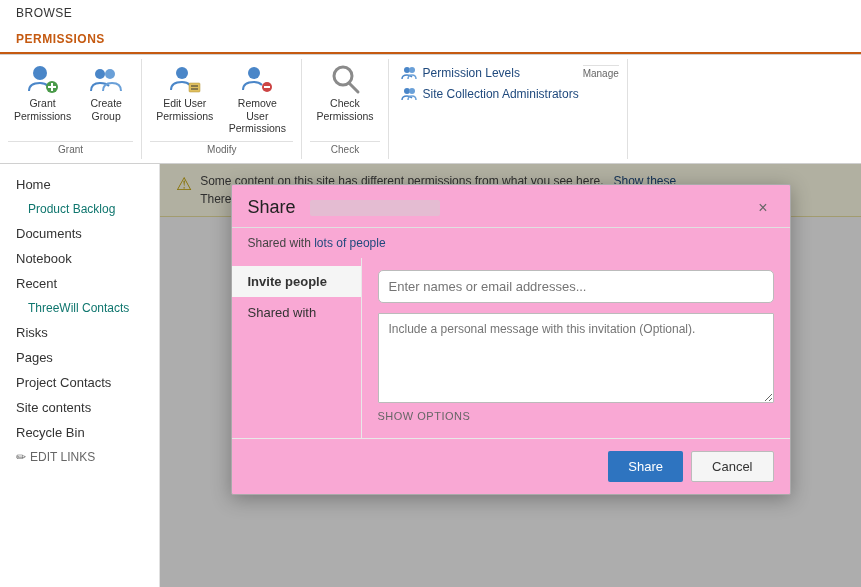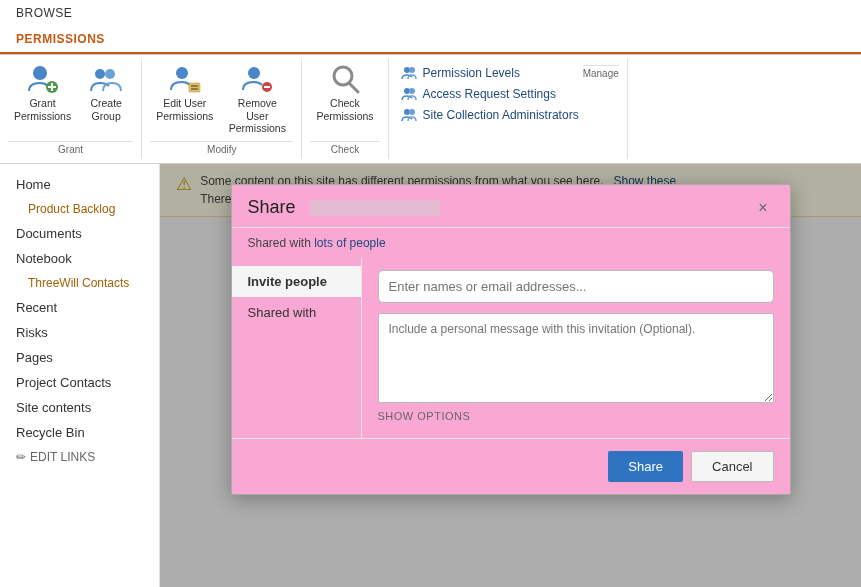--- a/index.html
+++ b/index.html
@@ -23,21 +23,21 @@
     .manage-group { display: flex; flex-direction: row; border-right: 1px solid #e0e0e0; padding: 4px 8px; justify-content: flex-start; }
     .manage-group-items { display: flex; flex-direction: column; gap: 1px; flex: 1; }
     .manage-group-label { font-size: 10px; color: #666; text-align: center; padding: 2px 0 4px; border-top: 1px solid #e0e0e0; margin-top: 2px; }
     .manage-item { display: flex; align-items: center; gap: 6px; padding: 2px 4px; cursor: pointer; color: #1f497d; font-size: 12px; white-space: nowrap; }
     .manage-item .icon-sm { width: 16px; height: 16px; display: flex; align-items: center; justify-content: center; font-size: 13px; }
 
     
     .page-layout { display: flex; height: calc(587px - 100px); }
     .left-nav { width: 160px; background: #fff; border-right: 1px solid #e0e0e0; padding: 8px 0; flex-shrink: 0; overflow: hidden; }
     .nav-item { padding: 5px 16px; cursor: pointer; color: #333; font-size: 13px; }
-    .nav-item.sub { padding-left: 28px; font-size: 12px; color: #a16207; }
+    .nav-item.sub { padding-left: 28px; font-size: 12px; color: #0f766e; }
     .nav-item.edit-links { color: #666; font-size: 12px; display: flex; align-items: center; gap: 4px; }
 
     
     .main-content { flex: 1; background: #f8f8f8; position: relative; overflow: hidden; }
 
     
     .warning-bar { background: #fefde7; border-bottom: 1px solid #e8e0a0; padding: 8px 16px; display: flex; gap: 8px; align-items: flex-start; font-size: 12px; color: #444; }
     .warning-icon { font-size: 18px; color: #c0a000; flex-shrink: 0; margin-top: 1px; }
     .warning-text { flex: 1; line-height: 1.5; }
     .warning-link { color: #1f497d; text-decoration: underline; cursor: pointer; }
@@ -166,48 +166,37 @@
         </div>
         <div class="manage-item">
           <span class="icon-sm">
             <svg width="16" height="16" viewBox="0 0 16 16">
               <circle cx="6" cy="5" r="3" fill="#4a86c8"></circle>
               <path d="M1 14 Q1 10 6 10 Q9 10 11 12" stroke="#4a86c8" stroke-width="1.5" fill="none"></path>
               <circle cx="11" cy="5" r="3" fill="#6aa0d8"></circle>
               <path d="M7 14 Q7 10 11 10 Q15 10 15 14" stroke="#6aa0d8" stroke-width="1.5" fill="none"></path>
             </svg>
           </span>
-          <span>Access Request Settings</span>
-        </div>
-        <div class="manage-item">
-          <span class="icon-sm">
-            <svg width="16" height="16" viewBox="0 0 16 16">
-              <circle cx="6" cy="5" r="3" fill="#4a86c8"></circle>
-              <path d="M1 14 Q1 10 6 10 Q9 10 11 12" stroke="#4a86c8" stroke-width="1.5" fill="none"></path>
-              <circle cx="11" cy="5" r="3" fill="#6aa0d8"></circle>
-              <path d="M7 14 Q7 10 11 10 Q15 10 15 14" stroke="#6aa0d8" stroke-width="1.5" fill="none"></path>
-            </svg>
-          </span>
           <span>Site Collection Administrators</span>
         </div>
       </div>
       <div class="manage-group-label">Manage</div>
     </div>
   </div>
 </div>
 
 <div class="page-layout">
 
   <div class="left-nav">
     <div class="nav-item">Home</div>
     <div class="nav-item sub">Product Backlog</div>
     <div class="nav-item">Documents</div>
     <div class="nav-item">Notebook</div>
+    <div class="nav-item">Recent</div>
     <div class="nav-item sub">ThreeWill Contacts</div>
-    <div class="nav-item">Recent</div>
     <div class="nav-item">Risks</div>
     <div class="nav-item">Pages</div>
     <div class="nav-item">Project Contacts</div>
     <div class="nav-item">Site contents</div>
     <div class="nav-item">Recycle Bin</div>
     <div class="nav-item edit-links">
       <span>✏</span>
       <span>EDIT LINKS</span>
     </div>
   </div>

